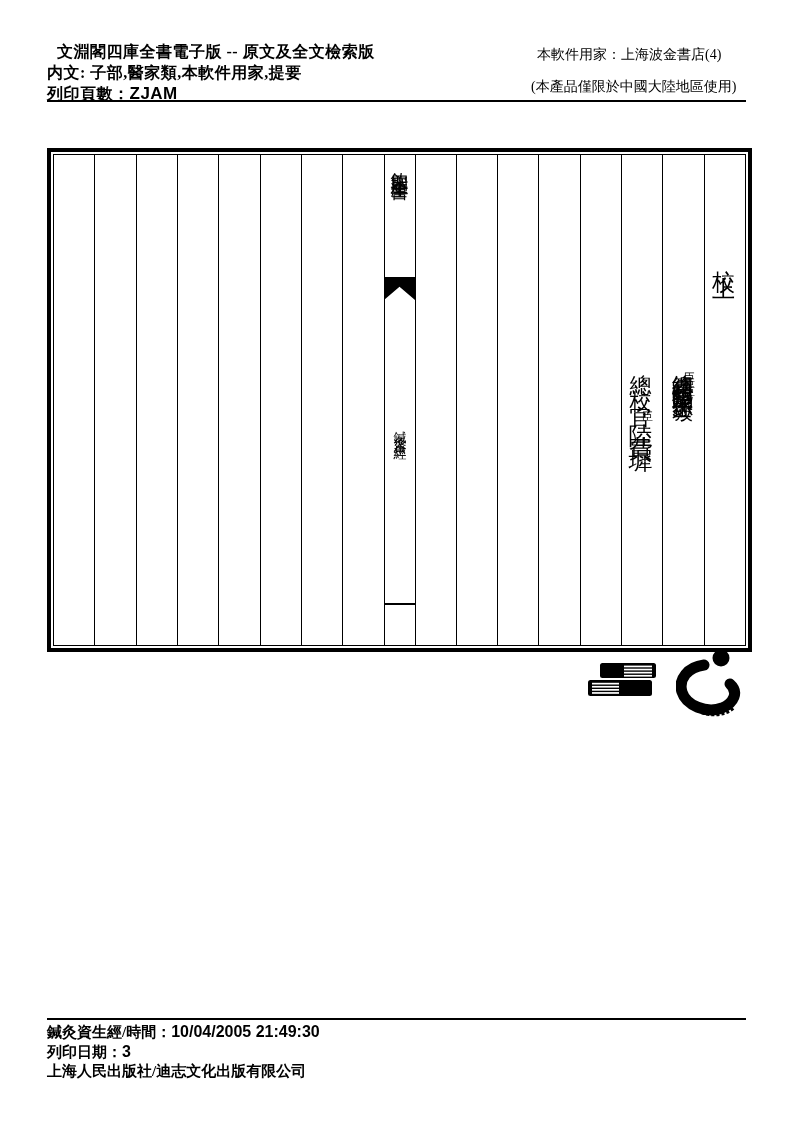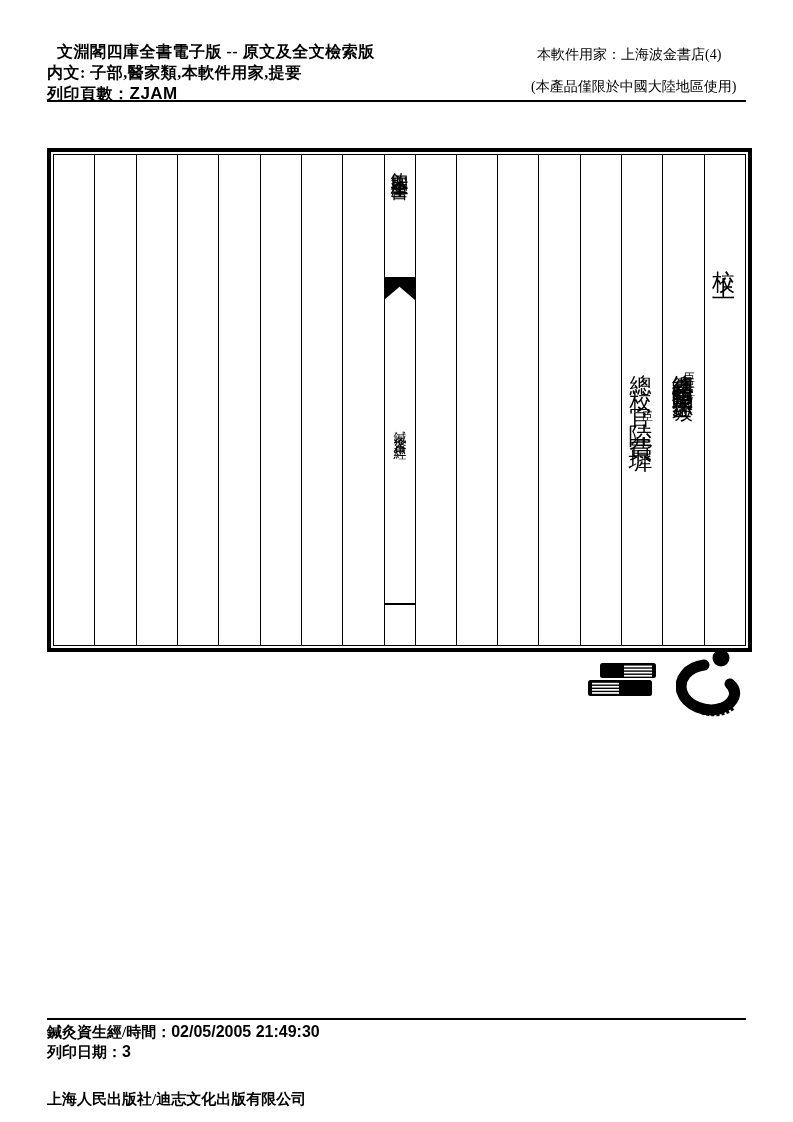--- a/index.html
+++ b/index.html
@@ -60,21 +60,21 @@
   
   .logo{position:absolute;}
   .logo-books{left:588px;top:661px;}
   .logo-swirl{left:676px;top:648px;}
 
   
   .ftr-rule{top:1018px;}
   .ftr-line{position:absolute;left:47px;font-weight:bold;font-size:15px;white-space:nowrap;}
   .ftr-l1{top:1023px;}
   .ftr-l2{top:1043px;}
-  .ftr-l3{top:1062px;margin-top:28px;}
+  .ftr-l3{top:1062px;}
   .ftr-line .latin-bold{font-size:16px;}
 </style>
 </head>
 <body>
 
 <div class="page abs" style="inset:0;">
 
   <div class="hdr-line hdr-l1">文淵閣四庫全書電子版 -- 原文及全文檢索版</div>
   <div class="hdr-line hdr-l2">内文: 子部,醫家類,本軟件用家,提要</div>
   <div class="hdr-line hdr-l3"><span>列印頁數：</span><span class="latin-bold">ZJAM</span></div>
@@ -148,17 +148,17 @@
     </g>
   </svg>
 
   <svg class="logo logo-swirl" width="68" height="72" viewBox="0 0 68 72">
     <circle cx="45" cy="10" r="8.5" fill="#000"></circle>
     <path d="M28 17 C 12 19, 2 31, 6 44 C 10 57, 30 66, 46 60 C 58 55, 63 44, 54 36" fill="none" stroke="#000" stroke-width="11" stroke-linecap="round"></path>
     <path d="M17 59 C 27 68, 47 69, 57 60" fill="none" stroke="#000" stroke-width="4" stroke-dasharray="3 2"></path>
   </svg>
 
   <div class="rule ftr-rule"></div>
-  <div class="ftr-line ftr-l1"><span>鍼灸資生經/時間：</span><span class="latin-bold">02/05/2005 21:49:30</span></div>
+  <div class="ftr-line ftr-l1"><span>鍼灸資生經/時間：</span><span class="latin-bold">10/04/2005 21:49:30</span></div>
   <div class="ftr-line ftr-l2"><span>列印日期：</span><span class="latin-bold">3</span></div>
   <div class="ftr-line ftr-l3">上海人民出版社/迪志文化出版有限公司</div>
 
 </div>
 
 </body></html>

